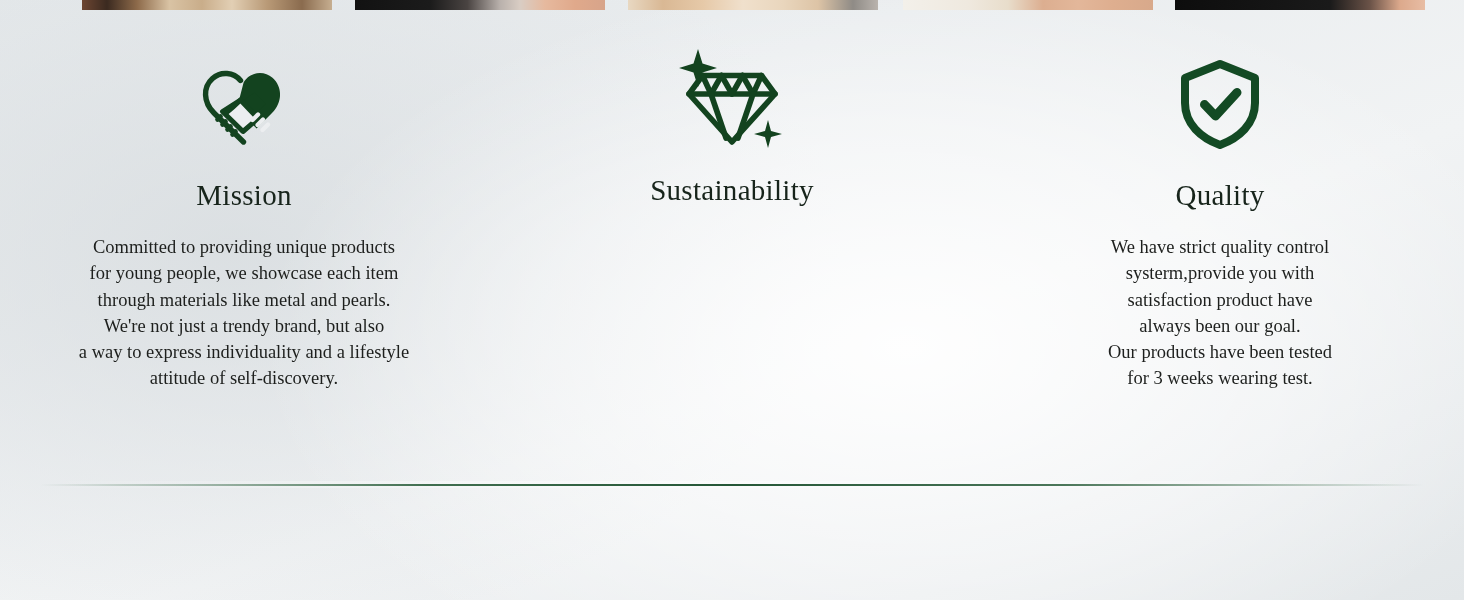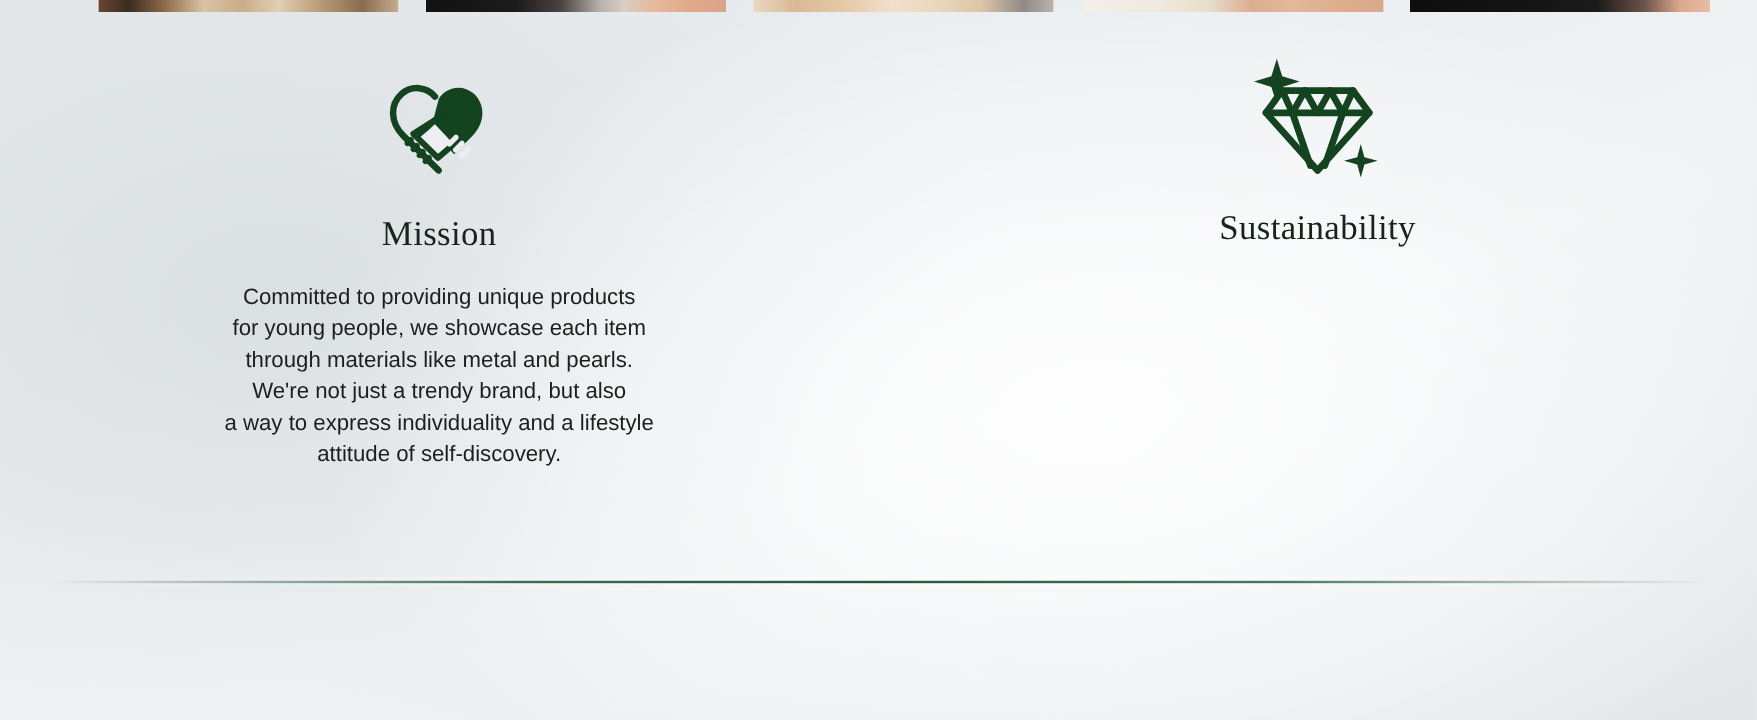--- a/index.html
+++ b/index.html
@@ -103,21 +103,21 @@
   .feature-title {
     font-family: "Liberation Serif", serif;
     font-size: 29px;
     font-weight: 400;
     color: #17241b;
     letter-spacing: 0.3px;
     line-height: 1;
   }
 
   .feature-body {
-    font-family: Liberation Sans, sans-serif;
+    font-family: Liberation Serif, serif;
     font-size: 18.5px;
     line-height: 26.3px;
     color: #1d1f1d;
     text-align: center;
     white-space: pre-line;
   }
 
   
   .col-mission .feature-icon   { margin-top: 2px; }
   .col-mission .feature-title  { margin-top: 27px; }
@@ -248,19 +248,34 @@
           </g>
 
           <path d="M22 3 L26.5 17.5 L41 22 L26.5 26.5 L22 41 L17.5 26.5 L3 22 L17.5 17.5 Z" fill="#13431f"></path>
 
           <path d="M92 74 L95 85 L106 88 L95 91 L92 102 L89 91 L78 88 L89 85 Z" fill="#13431f"></path>
         </svg>
       </div>
       <div class="feature-title">Sustainability</div>
     </div>
 
+    <div class="feature-col col-quality">
+      <div class="feature-icon">
+        <svg width="86" height="92" viewBox="0 0 86 92" fill="none" aria-hidden="true">
+          <path d="M43 6 L78 20 V45 C78 66 62 80 43 87 C24 80 8 66 8 45 V20 Z" stroke="#134a24" stroke-width="8" stroke-linejoin="round" fill="none"></path>
+          <path d="M27.5 46.5 L38.5 58 L60 34.5" stroke="#134a24" stroke-width="9" stroke-linecap="round" stroke-linejoin="round" fill="none"></path>
+        </svg>
+      </div>
+      <div class="feature-title">Quality</div>
+      <div class="feature-body">We have strict quality control
+systerm,provide you with
+satisfaction product have
+always been our goal.
+Our products have been tested
+for 3 weeks wearing test.</div>
+    </div>
 
   </div>
 
   <div class="divider-glow"></div>
   <div class="divider"></div>
 
 </div>
 
 </body></html>

